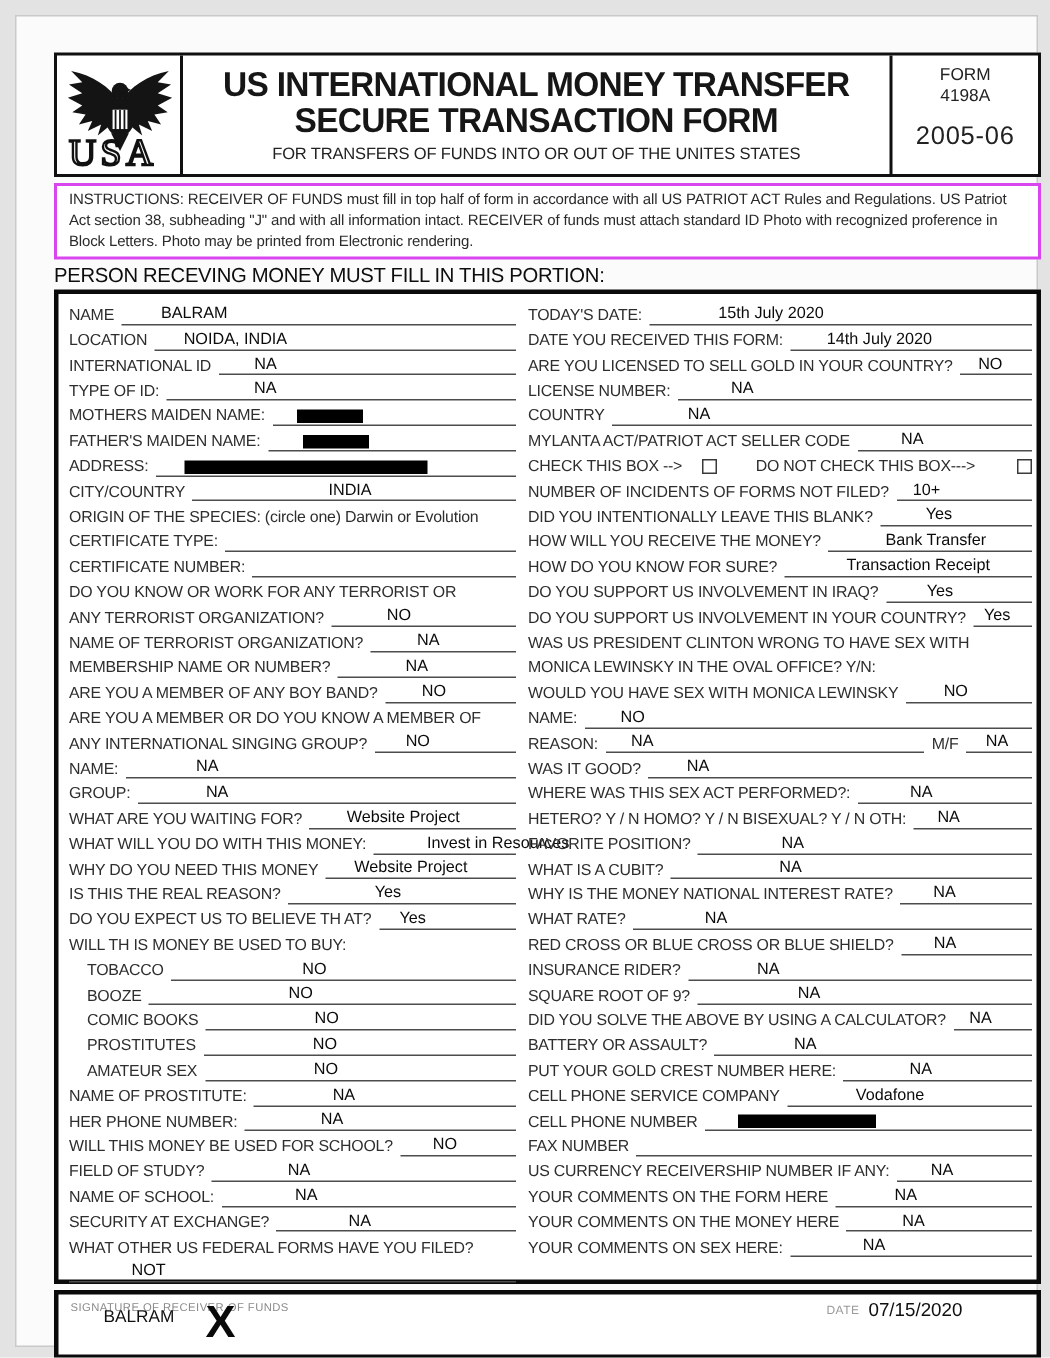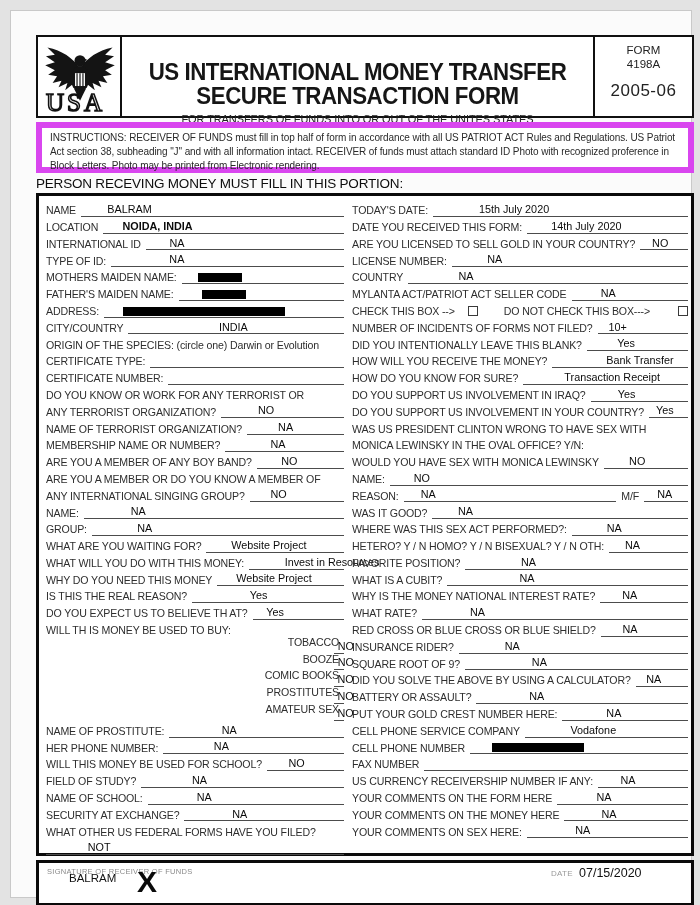--- a/index.html
+++ b/index.html
@@ -19,50 +19,50 @@
     position:absolute; left:25px; top:24px; width:658px; height:83px;
     border:2px solid #101010; background:#fff; display:flex;
   }
   .logo-cell { width:84px; border-right:2px solid #101010; position:relative; }
   .logo-cell svg { position:absolute; left:4px; top:3px; }
   .usa-text {
     position:absolute; left:8px; bottom:1px; font-family:"Liberation Serif", serif;
     font-weight:normal; font-size:25px; letter-spacing:3px; color:#fff;
     -webkit-text-stroke:1.6px #111; line-height:1;
   }
-  .title-cell { flex:1; text-align:center; padding-top:23px; }
+  .title-cell { flex:1; text-align:center; padding-top:7px; }
   .title-main {
     font-size:23px; font-weight:bold; color:#161616; line-height:1.05;
     letter-spacing:-0.5px; transform:scaleX(0.97); transform-origin:center;
   }
   .title-sub { font-size:11px; color:#222; margin-top:5px; letter-spacing:-0.1px; }
   .formnum-cell { width:99px; border-left:2px solid #101010; text-align:center; padding-top:7px; }
   .form-label, .form-number { font-size:11.5px; color:#222; line-height:1.2; }
   .form-year { font-size:17px; color:#222; margin-top:9px; letter-spacing:0.5px; }
   
   .instr-box {
     position:absolute; left:25px; top:111px; width:658px; height:51px;
-    border:6px solid #d946ef; background:#fff; padding:3px 8px;
+    border:2px solid #d946ef; background:#fff; padding:3px 8px;
     font-size:10px; line-height:13.8px; color:#2a2a2a; letter-spacing:-0.1px;
   }
   
   .section-heading {
     position:absolute; left:25px; top:165px; font-size:13.5px; font-weight:normal;
     color:#0d0d0d; letter-spacing:-0.2px;
   }
   
   .main-box {
     position:absolute; left:25px; top:182px; width:658px; height:663px;
     border:3px solid #0a0a0a; background:#fff;
   }
   .col { position:absolute; top:4px; }
   .col-left  { left:7px;  width:298px; }
   .col-right { left:313px; width:336px; }
   .form-row { display:flex; align-items:flex-end; height:16.8px; position:relative; }
-  .form-row.indent { padding-left:12px;flex-direction:column; }
+  .form-row.indent { padding-left:12px; }
   .row-label {
     font-size:10.6px; color:#2e2e2e; white-space:nowrap; letter-spacing:-0.15px;
     padding-right:5px; line-height:1.1;
   }
   .row-line { flex:1; border-bottom:1px solid #4c4c4c; position:relative; height:100%; min-width:10px; }
   .row-line.short { flex:0 0 44px; }
   .row-value {
     position:absolute; bottom:0; font-size:10.8px; color:#0b0b0b;
     white-space:nowrap; line-height:1.1;
   }
@@ -130,21 +130,21 @@
     <div class="col col-left" id="col-left">
         <div class="form-row">
           <span class="row-label">NAME</span>
           <span class="row-line">
             <span class="row-value" style="left: 10%;">BALRAM</span>
           </span>
         </div>
         <div class="form-row">
           <span class="row-label">LOCATION</span>
           <span class="row-line">
-            <span class="row-value" style="left: 8%; font-weight: bold;">NOIDA, INDIA</span>
+            <span class="row-value" style="left: 8%;">NOIDA, INDIA</span>
           </span>
         </div>
         <div class="form-row">
           <span class="row-label">INTERNATIONAL ID</span>
           <span class="row-line">
             <span class="row-value" style="left: 12%;">NA</span>
           </span>
         </div>
         <div class="form-row">
           <span class="row-label">TYPE OF ID:</span>
@@ -396,21 +396,21 @@
         </div>
         <div class="form-row">
           <span class="row-label">DID YOU INTENTIONALLY LEAVE THIS BLANK?</span>
           <span class="row-line">
             <span class="row-value" style="left: 30%;">Yes</span>
           </span>
         </div>
         <div class="form-row">
           <span class="row-label">HOW WILL YOU RECEIVE THE MONEY?</span>
           <span class="row-line">
-            <span class="row-value" style="left: 28%; margin-left: 16px;">Bank Transfer</span>
+            <span class="row-value" style="left: 28%;">Bank Transfer</span>
           </span>
         </div>
         <div class="form-row">
           <span class="row-label">HOW DO YOU KNOW FOR SURE?</span>
           <span class="row-line">
             <span class="row-value" style="left: 25%; margin-top: 41px;">Transaction Receipt</span>
           </span>
         </div>
         <div class="form-row">
           <span class="row-label">DO YOU SUPPORT US INVOLVEMENT IN IRAQ?</span>

